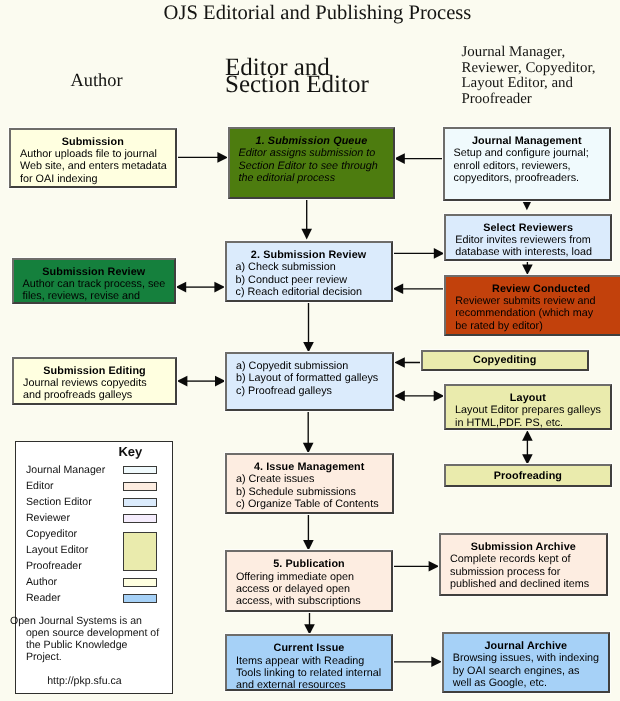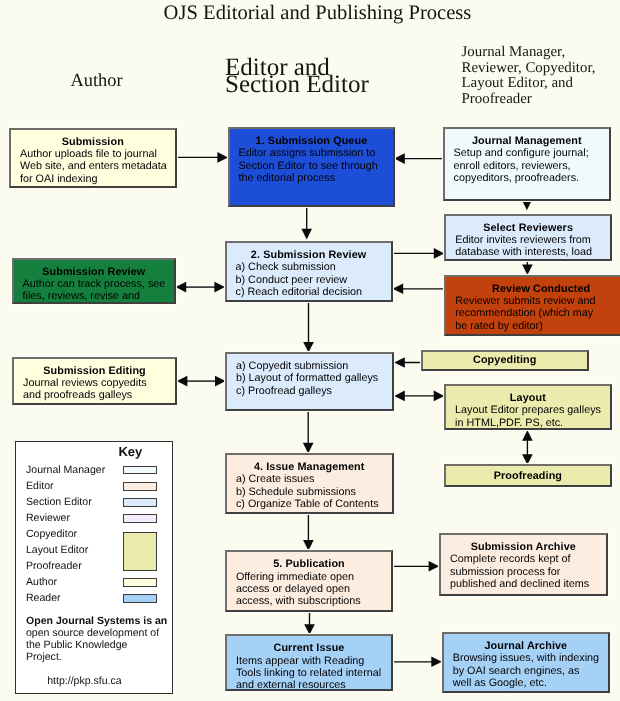--- a/index.html
+++ b/index.html
@@ -117,21 +117,21 @@
         <path d="M 431.29999999999995 656.5 L 431.29999999999995 667.0999999999999 L 441.9 661.8 Z" fill="#0a0a0a"></path>
       </g>
     </svg>
   <div id="boxes">
       <div class="box" style="left: 9px; top: 127.5px; width: 167.5px; height: 60px; background: rgb(255, 255, 224);">
         <span class="bt">Submission</span>
         <span class="bd">Author uploads file to journal</span>
         <span class="bd">Web site, and enters metadata</span>
         <span class="bd">for OAI indexing</span>
       </div>
-      <div class="box" style="left: 227.5px; top: 127px; width: 167.8px; height: 80px; background: #1d4ed8;">
+      <div class="box" style="left: 227.5px; top: 127px; width: 167.8px; height: 72px; background: #4d7c0f; font-style: italic;">
         <span class="bt">1. Submission Queue</span>
         <span class="bd">Editor assigns submission to</span>
         <span class="bd">Section Editor to see through</span>
         <span class="bd">the editorial process</span>
       </div>
       <div class="box" style="left: 442.6px; top: 127px; width: 168.4px; height: 74px; background: rgb(240, 250, 253);">
         <span class="bt">Journal Management</span>
         <span class="bd">Setup and configure journal;</span>
         <span class="bd">enroll editors, reviewers,</span>
         <span class="bd">copyeditors, proofreaders.</span>
@@ -223,19 +223,19 @@
       <div class="kt" style="left: 26px; top: 559.96px;">Proofreader</div>
       <div class="kt" style="left: 26px; top: 575.97px;">Author</div>
       <div class="kt" style="left: 26px; top: 591.98px;">Reader</div>
       <div class="keyswatch" style="background: rgb(240, 250, 253); left: 123.3px; width: 34px; top: 465.7px; height: 8.8px;"></div>
       <div class="keyswatch" style="background: rgb(253, 237, 225); left: 123.3px; width: 34px; top: 481.71px; height: 8.8px;"></div>
       <div class="keyswatch" style="background: rgb(219, 235, 252); left: 123.3px; width: 34px; top: 497.72px; height: 8.8px;"></div>
       <div class="keyswatch" style="background: rgb(245, 237, 253); left: 123.3px; width: 34px; top: 513.73px; height: 8.8px;"></div>
       <div class="keyswatch" style="background: rgb(234, 235, 173); left: 123.3px; width: 34px; top: 531.84px; height: 39.62px;"></div>
       <div class="keyswatch" style="background: rgb(255, 255, 224); left: 123.3px; width: 34px; top: 577.77px; height: 8.8px;"></div>
       <div class="keyswatch" style="background: rgb(166, 209, 247); left: 123.3px; width: 34px; top: 593.78px; height: 8.8px;"></div>
-      <div class="kt" style="left: 26px; top: 614.5px; font-weight: bold;">Open Journal Systems is an</div>
+      <div class="kt" style="left: 10px; top: 614.5px;">Open Journal Systems is an</div>
       <div class="kt" style="left: 26px; top: 626.5px;">open source development of</div>
       <div class="kt" style="left: 26px; top: 638.5px;">the Public Knowledge</div>
       <div class="kt" style="left: 26px; top: 650.5px;">Project.</div>
       <div class="kt" style="left: 47.2px; top: 674.5px;">http://pkp.sfu.ca</div>
     </div>
 </div>
 
 </body></html>

